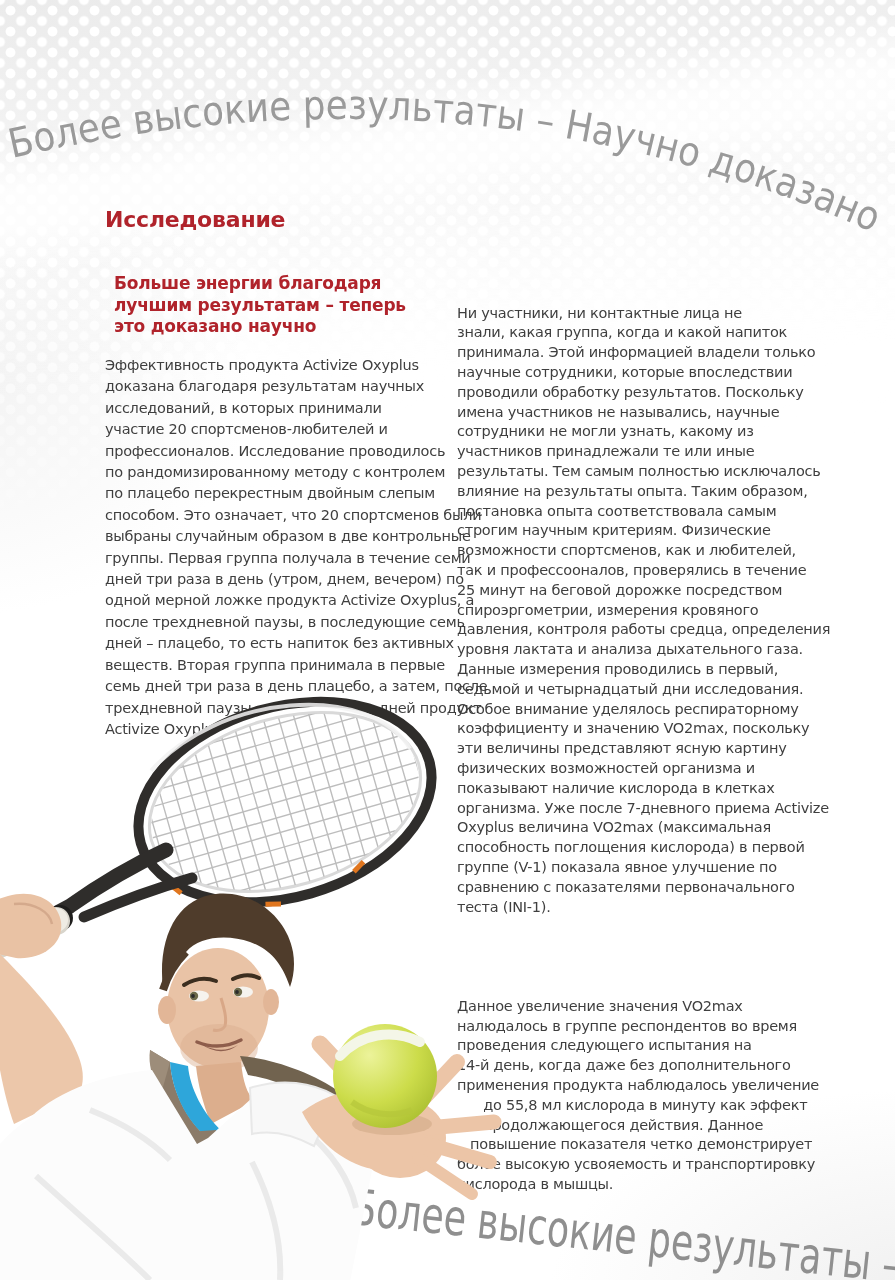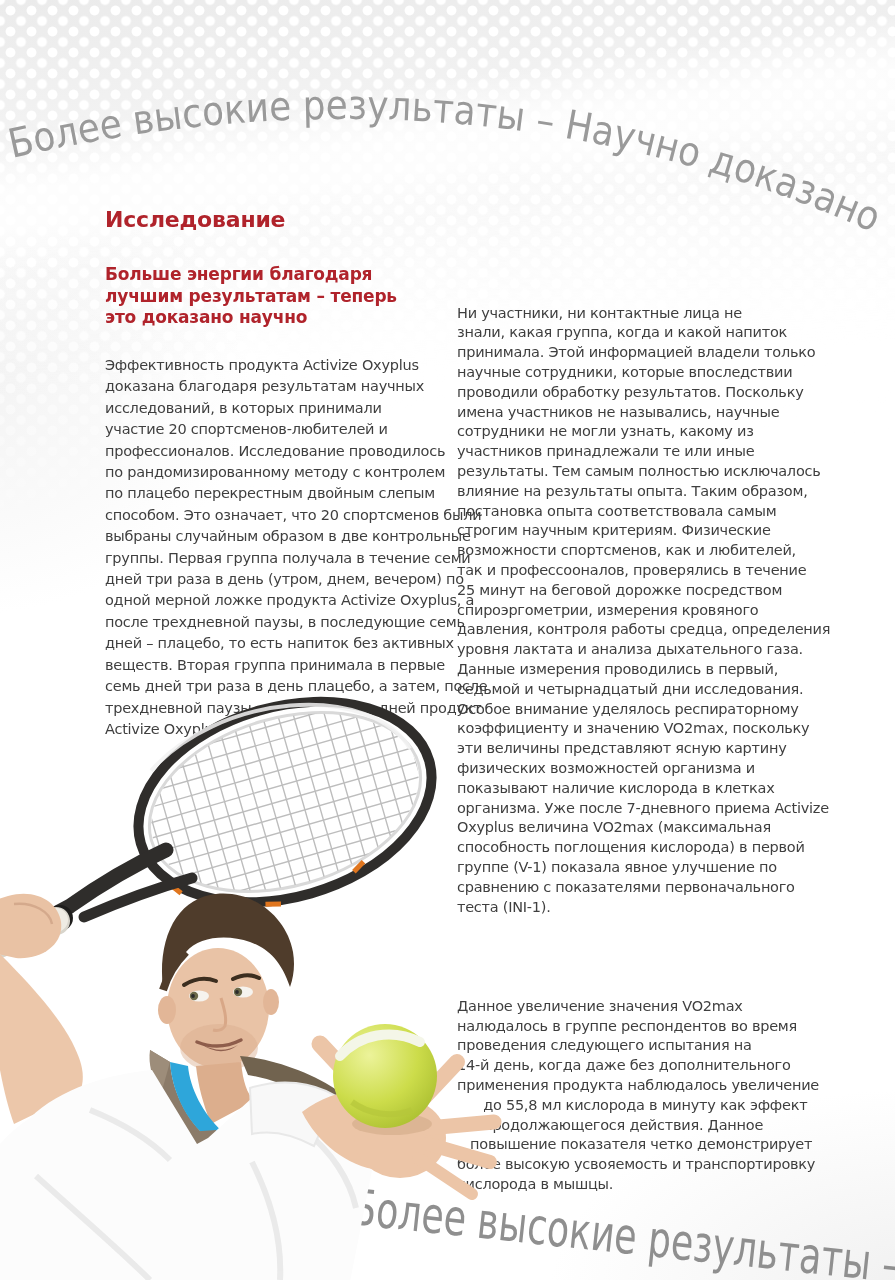--- a/index.html
+++ b/index.html
@@ -27,21 +27,21 @@
     background:linear-gradient(rgba(255,255,255,0), #ffffff 38% 62%, rgba(255,255,255,0));
     transform:rotate(-8deg);opacity:.8;pointer-events:none;
   }
   svg.layer{position:absolute;left:0;top:0;}
   .headline-text{font-family:"DejaVu Sans",sans-serif;}
   .section-title{
     position:absolute;left:105px;top:207px;margin:0;
     font-size:22px;font-weight:bold;color:#b0232b;letter-spacing:-0.2px;
   }
   .subhead{
-    position:absolute;left:105px;top:264px;margin:0;
+    position:absolute;left:105px;top:264px;margin:9px;
     font-size:17px;font-weight:bold;color:#b0232b;
     line-height:21.5px;white-space:pre;letter-spacing:-0.2px;
   }
   .col{position:absolute;color:#3f3f3f;white-space:pre;letter-spacing:-0.25px;}
   .col-left{left:105px;top:347px;font-size:14.5px;line-height:21.4px;margin-top:8px;}
   .col-right{left:457px;top:264px;font-size:14.5px;line-height:19.8px;}
   .col-right p{margin:0;white-space:pre;}
   .col-right p + p{margin-top:40px;}
   .photo-svg{position:absolute;left:-12px;top:690px;}
 </style>

